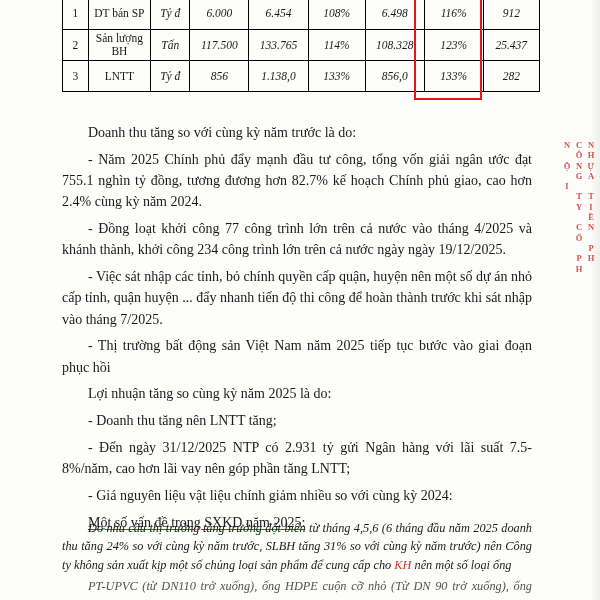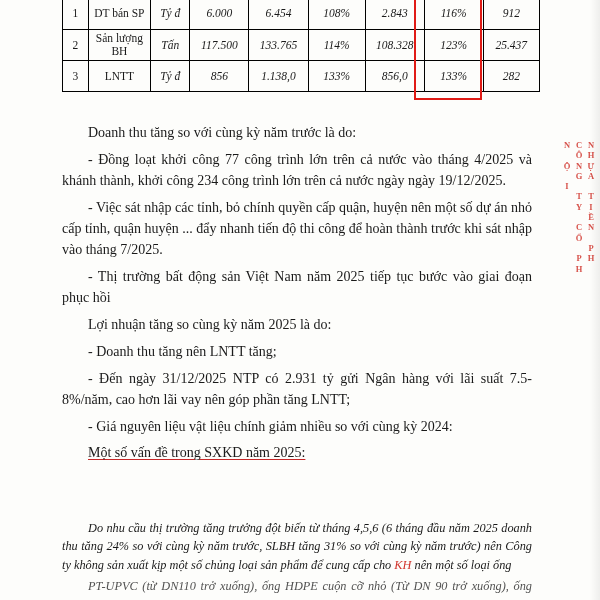--- a/index.html
+++ b/index.html
@@ -170,21 +170,21 @@
   <div class="table-wrap">
     <table class="doc-table">
       <tbody>
         <tr>
           <td class="idx">1</td>
           <td class="name">DT bán SP</td>
           <td class="unit">Tỷ đ</td>
           <td class="num">6.000</td>
           <td class="num">6.454</td>
           <td class="num">108%</td>
-          <td class="num">2.843</td>
+          <td class="num">6.498</td>
           <td class="hl">116%</td>
           <td class="last">912</td>
         </tr>
         <tr>
           <td class="idx">2</td>
           <td class="name">Sản lượng BH</td>
           <td class="unit">Tấn</td>
           <td class="num">117.500</td>
           <td class="num">133.765</td>
           <td class="num">114%</td>
@@ -203,20 +203,21 @@
           <td class="hl">133%</td>
           <td class="last">282</td>
         </tr>
       </tbody>
     </table>
     <div class="red-box"></div>
   </div>
 
   <div class="body">
     <p>Doanh thu tăng so với cùng kỳ năm trước là do:</p>
+    <p>- Năm 2025 Chính phủ đẩy mạnh đầu tư công, tổng vốn giải ngân ước đạt 755.1 nghìn tỷ đồng, tương đương hơn 82.7% kế hoạch Chính phủ giao, cao hơn 2.4% cùng kỳ năm 2024.</p>
     <p>- Đồng loạt khởi công 77 công trình lớn trên cả nước vào tháng 4/2025 và khánh thành, khởi công 234 công trình lớn trên cả nước ngày ngày 19/12/2025.</p>
     <p>- Việc sát nhập các tỉnh, bỏ chính quyền cấp quận, huyện nên một số dự án nhỏ cấp tỉnh, quận huyện ... đẩy nhanh tiến độ thi công để hoàn thành trước khi sát nhập vào tháng 7/2025.</p>
     <p>- Thị trường bất động sản Việt Nam năm 2025 tiếp tục bước vào giai đoạn phục hồi</p>
     <p>Lợi nhuận tăng so cùng kỳ năm 2025 là do:</p>
     <p>- Doanh thu tăng nên LNTT tăng;</p>
     <p>- Đến ngày 31/12/2025 NTP có 2.931 tỷ gửi Ngân hàng với lãi suất 7.5-8%/năm, cao hơn lãi vay nên góp phần tăng LNTT;</p>
     <p>- Giá nguyên liệu vật liệu chính giảm nhiều so với cùng kỳ 2024:</p>
     <p class="noind"><span class="underline-head">Một số vấn đề trong SXKD năm 2025:</span></p>
   </div>
 

